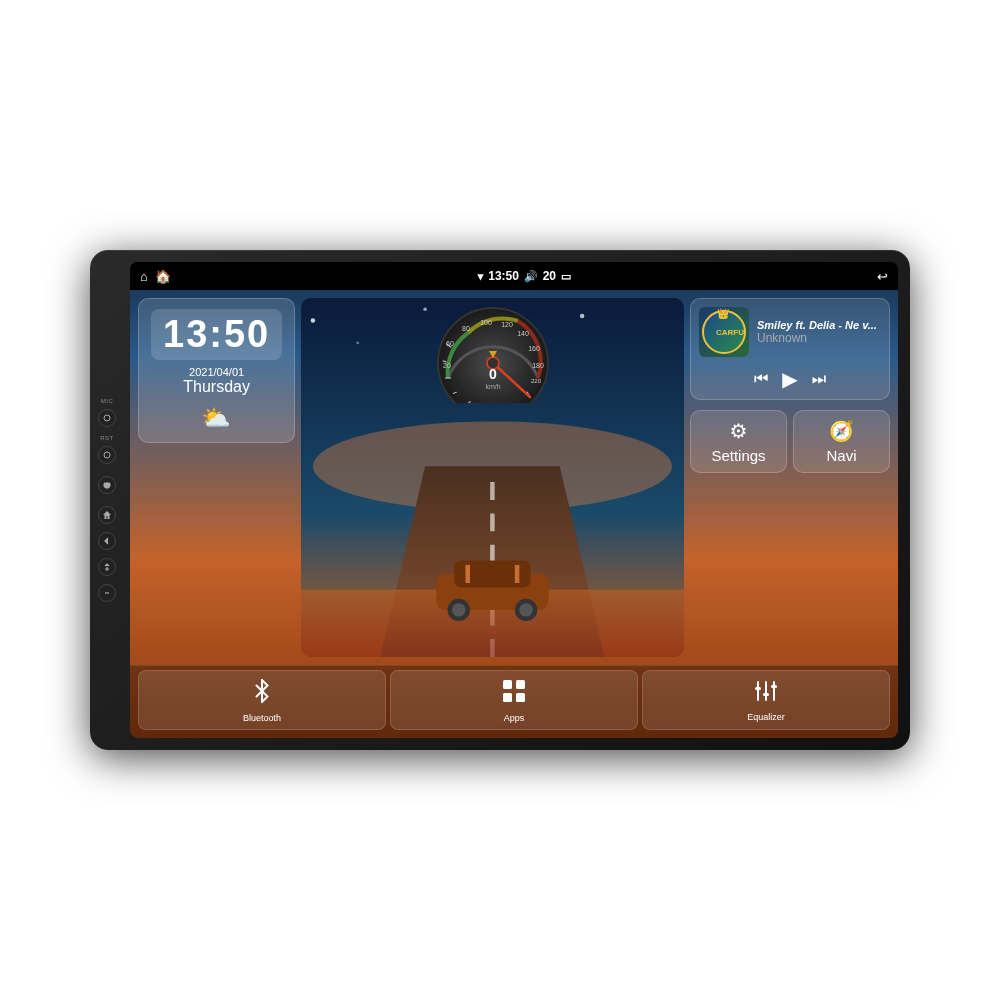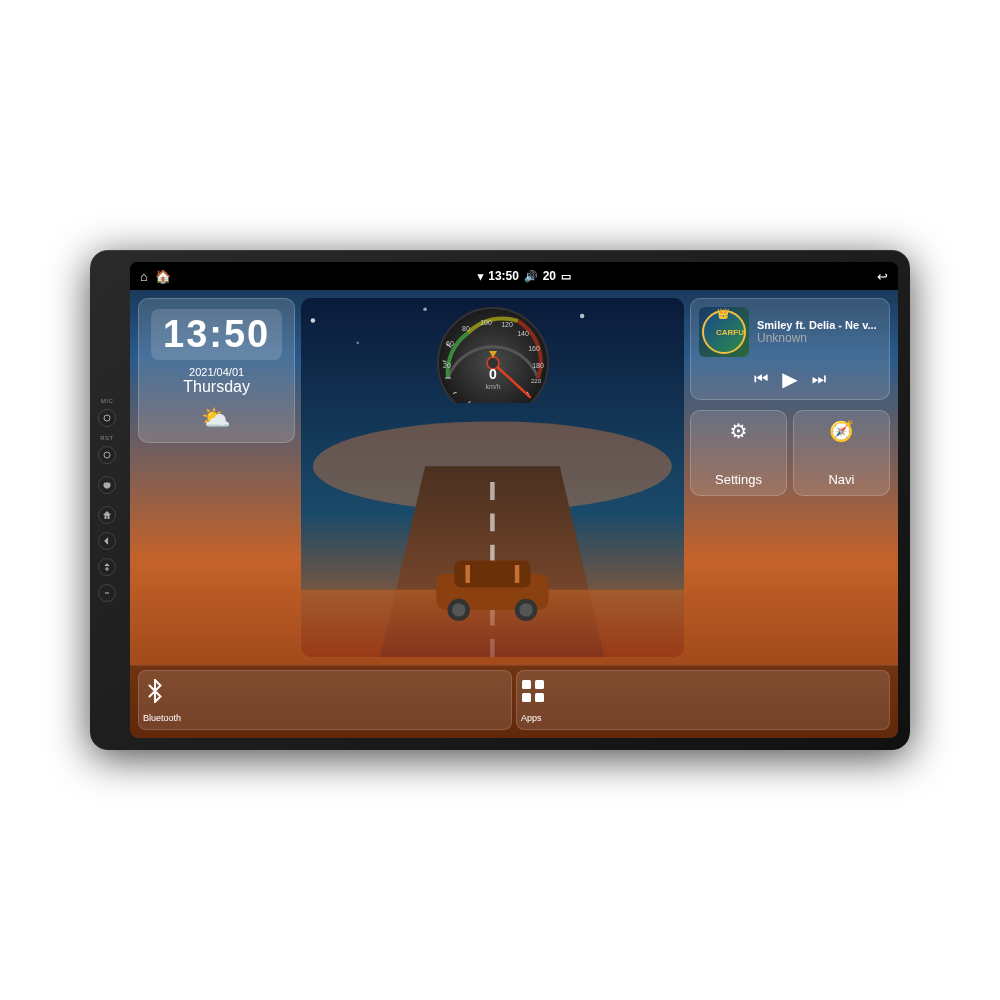--- a/index.html
+++ b/index.html
@@ -213,20 +213,21 @@
       flex: 1;
       overflow: hidden;
     }
     .music-title {
       color: #fff;
       font-size: 11px;
       font-weight: bold;
       white-space: nowrap;
       overflow: hidden;
       text-overflow: ellipsis;
+      font-style: italic;
     }
     .music-artist {
       color: #aaa;
       font-size: 12px;
     }
     .music-controls {
       display: flex;
       gap: 14px;
       align-items: center;
       justify-content: center;
@@ -257,40 +258,39 @@
       cursor: pointer;
       gap: 4px;
       min-height: 60px;
     }
     .widget-settings .icon-text, .widget-navi .icon-text {
       font-size: 20px;
       color: #fff;
     }
     .widget-label {
       color: #fff;
-      font-size: 13px;
-      margin-top: 25px;
+      font-size: 15px;
     }
 
     
     .bottom-row {
       display: flex;
       gap: 4px;
       padding: 4px 8px 8px 8px;
       background: rgba(0,0,0,0.3);
       border-top: 1px solid rgba(255,255,255,0.1);
     }
     .app-btn {
       flex: 1;
       background: rgba(255,255,255,0.12);
       border-radius: 8px;
       padding: 8px 4px 6px 4px;
       display: flex;
       flex-direction: column;
-      align-items: flex-start;
+      align-items: center;
       justify-content: center;
       cursor: pointer;
       border: 1px solid rgba(255,255,255,0.15);
       gap: 4px;
     }
     .app-icon {
       font-size: 22px;
       color: #fff;
     }
     .app-label {
@@ -567,18 +567,31 @@
               <rect x="1" y="1" width="9" height="9" rx="1.5"></rect>
               <rect x="14" y="1" width="9" height="9" rx="1.5"></rect>
               <rect x="1" y="14" width="9" height="9" rx="1.5"></rect>
               <rect x="14" y="14" width="9" height="9" rx="1.5"></rect>
             </svg>
           </div>
           <span class="app-label">Apps</span>
         </div>
 
 
+        <div class="app-btn">
+          <div class="app-icon">
+            <svg width="24" height="22" viewBox="0 0 24 22" fill="none" stroke="white" stroke-width="2" stroke-linecap="round">
+              <line x1="4" y1="2" x2="4" y2="20"></line>
+              <line x1="12" y1="2" x2="12" y2="20"></line>
+              <line x1="20" y1="2" x2="20" y2="20"></line>
+              <rect x="1" y="7" width="6" height="3" rx="1.5" fill="white" stroke="none"></rect>
+              <rect x="9" y="13" width="6" height="3" rx="1.5" fill="white" stroke="none"></rect>
+              <rect x="17" y="5" width="6" height="3" rx="1.5" fill="white" stroke="none"></rect>
+            </svg>
+          </div>
+          <span class="app-label">Equalizer</span>
+        </div>
 
       </div>
 
     </div>
   </div>
 </div>
 
 </body></html>

